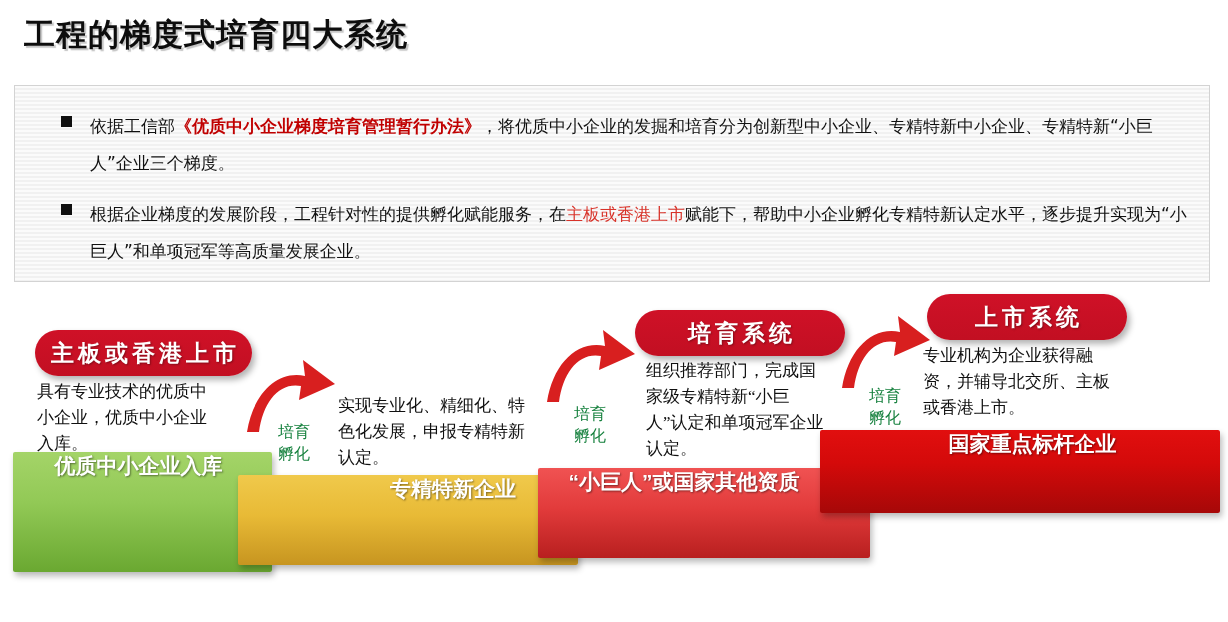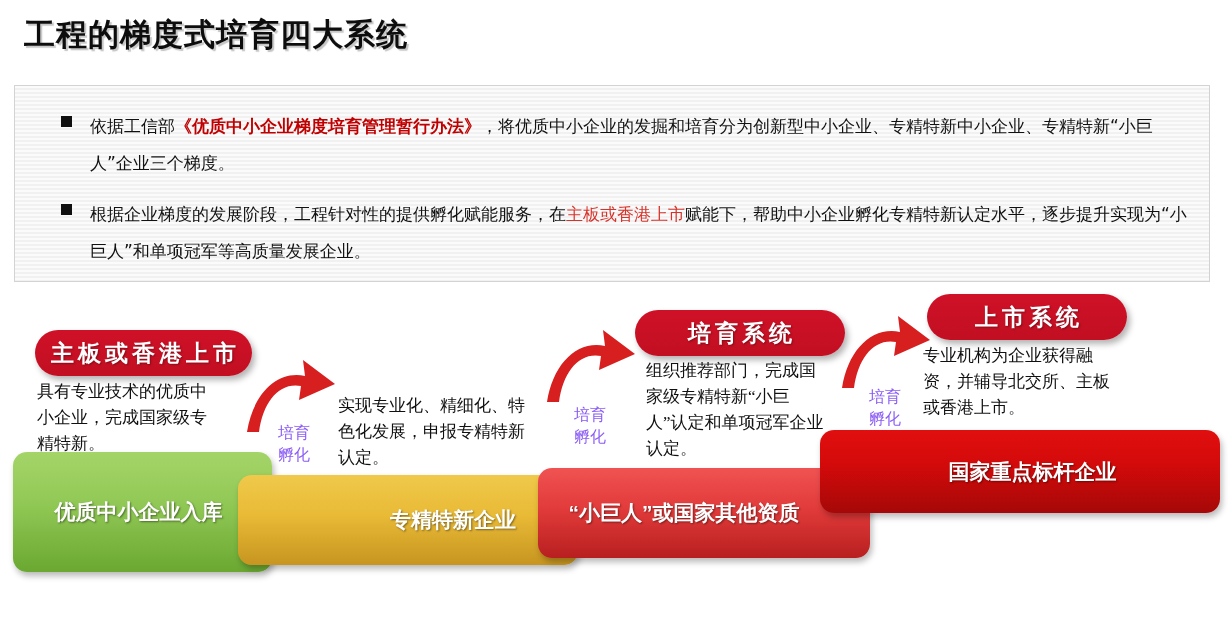--- a/index.html
+++ b/index.html
@@ -77,24 +77,23 @@
     position: absolute;
     left: 0;
     top: 282px;
     width: 1228px;
     height: 340px;
   }
 
   
   .stage-bar {
     position: absolute;
-    border-radius: 14px;
+    border-radius: 2px;
     box-shadow: 2px 4px 6px rgba(0,0,0,0.28);
     display: flex;
-    align-items: center;
     box-sizing: border-box;
   }
   .stage-bar .bar-label {
     width: 100%;
     text-align: center;
     color: #ffffff;
     font-weight: bold;
     font-size: 21px;
     text-shadow: 1px 1px 2px rgba(0,0,0,0.45);
     white-space: nowrap;
@@ -174,27 +173,27 @@
     z-index: 7;
     width: 96px;
     height: 80px;
   }
   #arrow-1 { left: 243px; top: 72px; }
   #arrow-2 { left: 543px; top: 42px; }
   #arrow-3 { left: 838px; top: 28px; }
 
   .arrow-label {
     position: absolute;
-    color: #8b5cf6;
+    color: #15803d;
     font-size: 16px;
     line-height: 22px;
     text-align: center;
     width: 54px;
     z-index: 7;
-    font-family: Liberation Sans, sans-serif;
+    font-family: Liberation Mono, monospace;
   }
   #arrow-label-1 { left: 267px; top: 140px; }
   #arrow-label-2 { left: 563px; top: 122px; }
   #arrow-label-3 { left: 858px; top: 104px; }
 </style>
 </head>
 <body>
 
 <div id="slide-title">工程的梯度式培育四大系统</div>
 
@@ -237,21 +236,21 @@
   <div class="pill" id="pill-1">
     <span class="pill-label">主板或香港上市</span>
   </div>
   <div class="pill" id="pill-3">
     <span class="pill-label">培育系统</span>
   </div>
   <div class="pill" id="pill-4">
     <span class="pill-label">上市系统</span>
   </div>
 
-  <div class="desc" id="desc-1">具有专业技术的优质中小企业，完成国家级专精特新。</div>
+  <div class="desc" id="desc-1">具有专业技术的优质中小企业，优质中小企业入库。</div>
   <div class="desc" id="desc-2">实现专业化、精细化、特色化发展，申报专精特新认定。</div>
   <div class="desc" id="desc-3">组织推荐部门，完成国家级专精特新“小巨人”认定和单项冠军企业认定。</div>
   <div class="desc" id="desc-4">专业机构为企业获得融资，并辅导北交所、主板或香港上市。</div>
 
   <div class="arrow-wrap" id="arrow-1">
     <svg width="96" height="80" viewBox="0 0 96 80">
       <path d="M4,78 C10,40 34,16 62,22 L60,6 L92,30 L56,46 L58,32 C36,28 20,48 16,78 Z" fill="#d81f1f"></path>
     </svg>
   </div>
   <div class="arrow-wrap" id="arrow-2">

